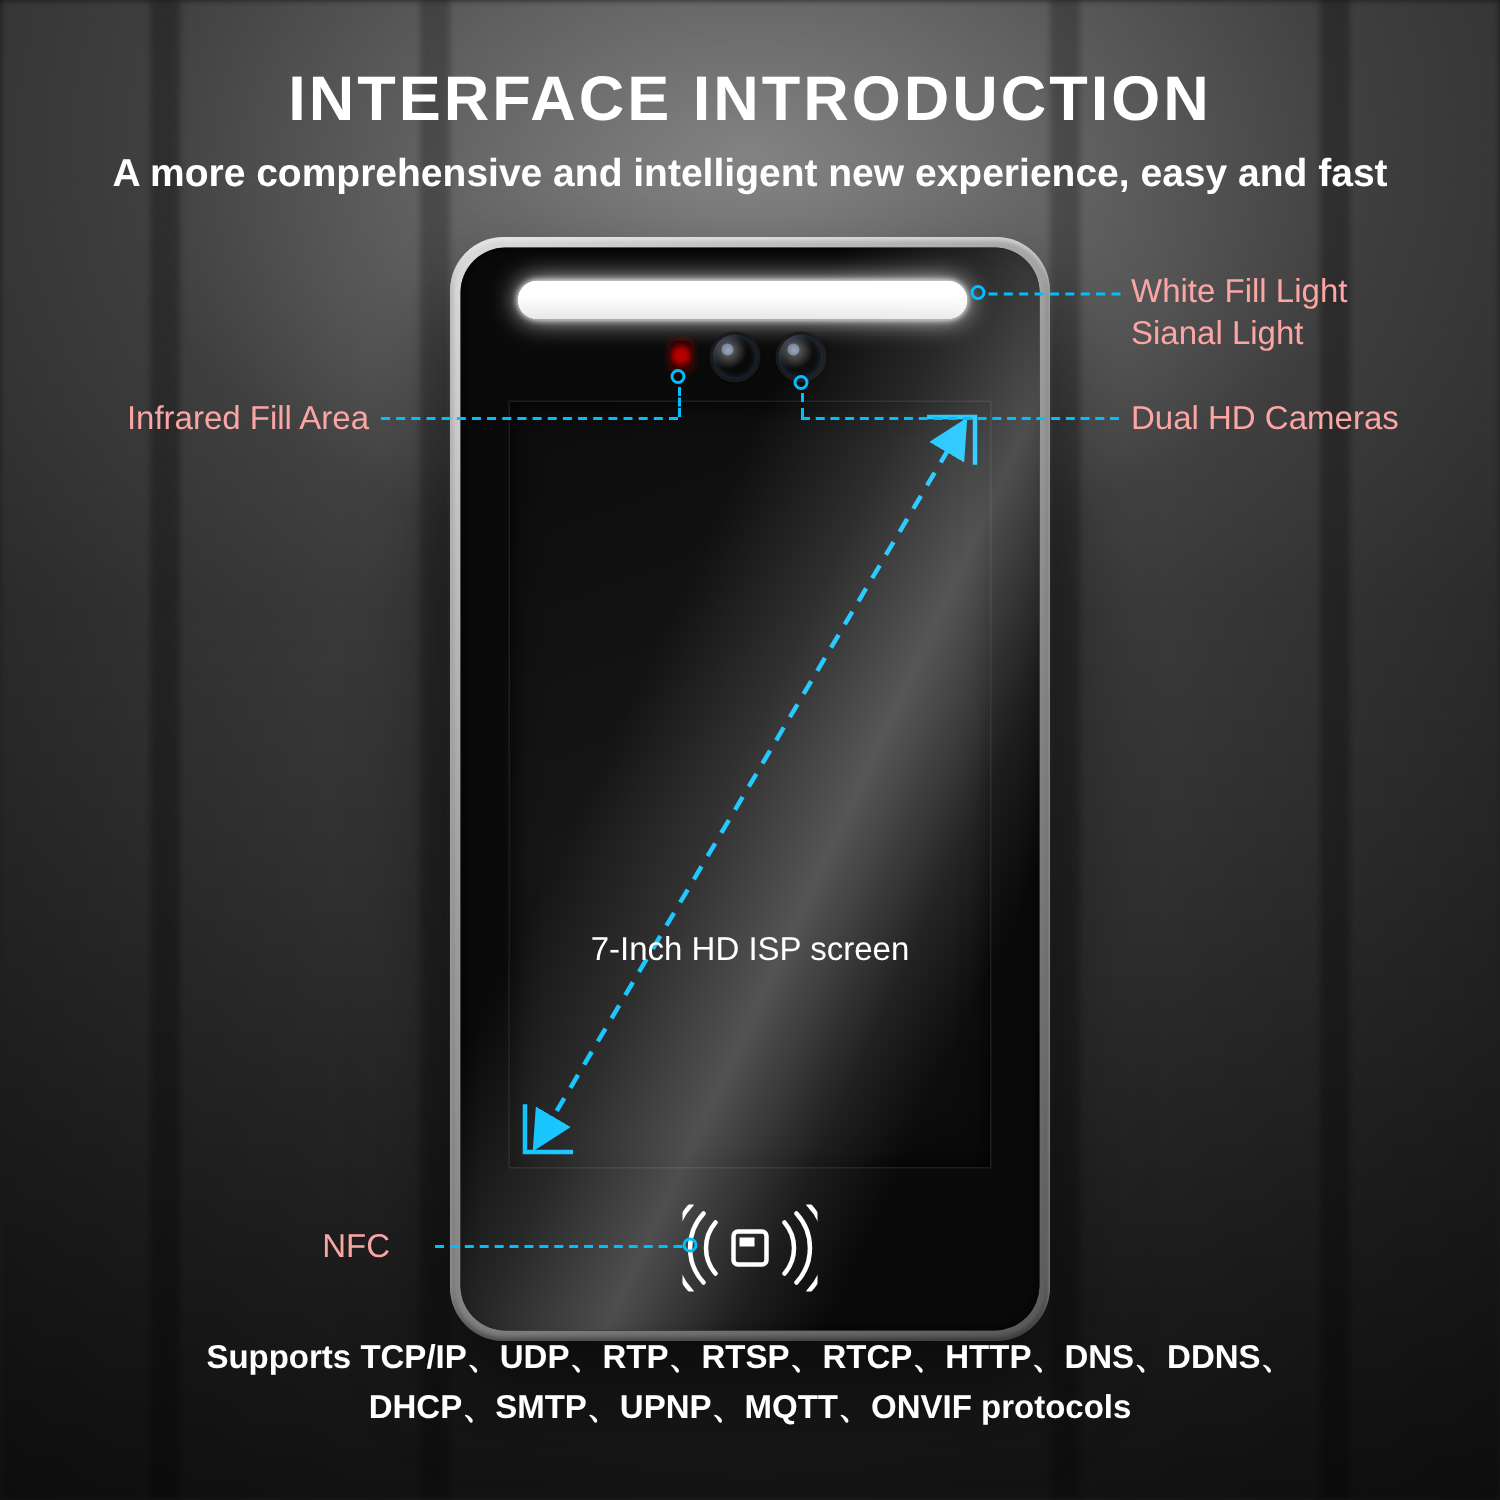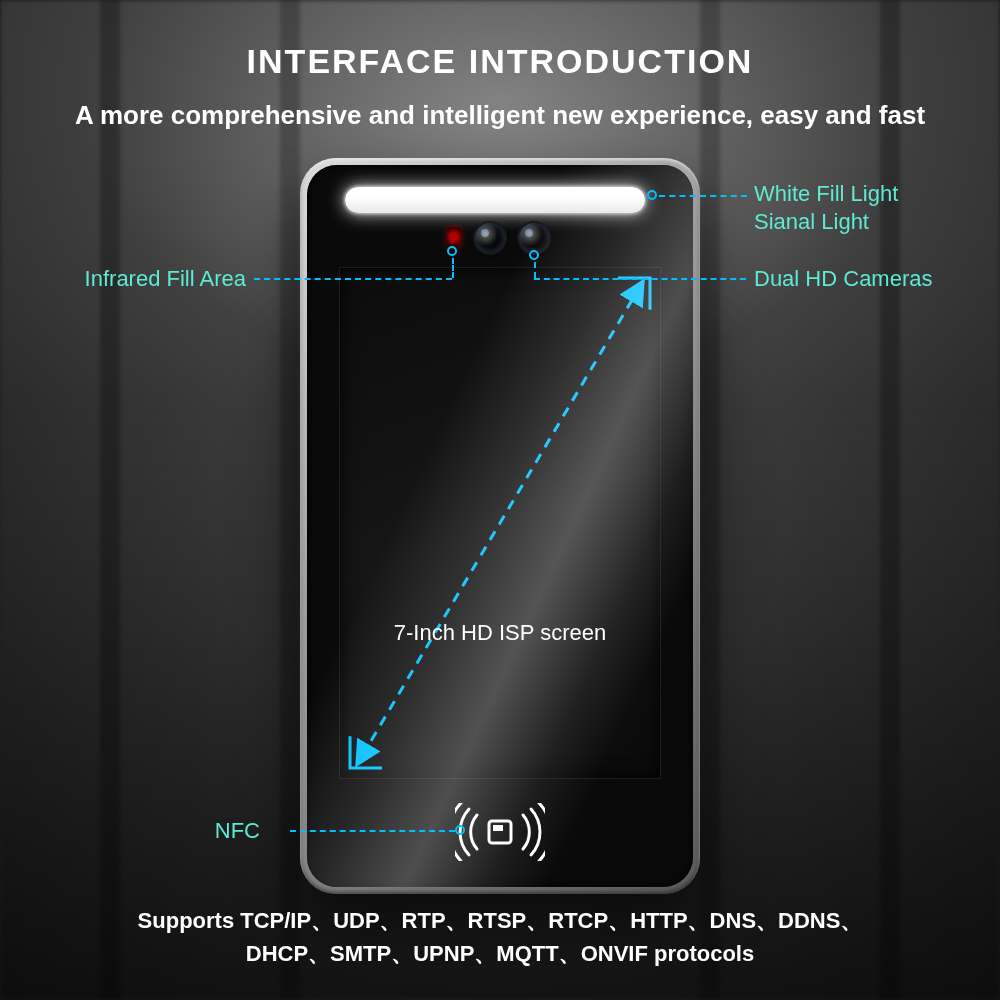--- a/index.html
+++ b/index.html
@@ -34,21 +34,21 @@
     position: absolute; inset: 0;
     background: radial-gradient(circle at 50% 50%, transparent 40%, rgba(0,0,0,0.5) 100%);
   }
 
   .title {
     position: absolute;
     top: 42px;
     left: 0; right: 0;
     text-align: center;
     color: #fff;
-    font-size: 34px;
+    font-size: 42px;
     font-weight: 700;
     letter-spacing: 2px;
   }
   .subtitle {
     position: absolute;
     top: 100px;
     left: 0; right: 0;
     text-align: center;
     color: #fff;
     font-size: 26px;
@@ -156,21 +156,21 @@
     top: 638px;
     display: flex;
     justify-content: center;
     color: #fff;
   }
   .nfc svg { display:block; }
 
   
   .callout-label {
     position: absolute;
-    color: #5eead4;
+    color: #fca5a5;
     font-size: 22px;
     line-height: 1.25;
     white-space: nowrap;
   }
   .callout-right { text-align: left; }
   .callout-left { text-align: left; }
   .dot {
     position: absolute;
     width: 10px; height: 10px;
     border: 2px solid #00bfff;
@@ -184,21 +184,21 @@
   .dvline {
     position: absolute;
     border-left: 2px dashed #00bfff;
   }
 
   
   .arrow-svg { position:absolute; pointer-events:none; }
 
   .protocols {
     position: absolute;
-    bottom: 30px;
+    bottom: 46px;
     left: 0; right: 0;
     text-align: center;
     color: #fff;
     font-size: 22px;
     font-weight: 700;
     line-height: 1.5;
   }
 </style>
 </head>
 <body>

